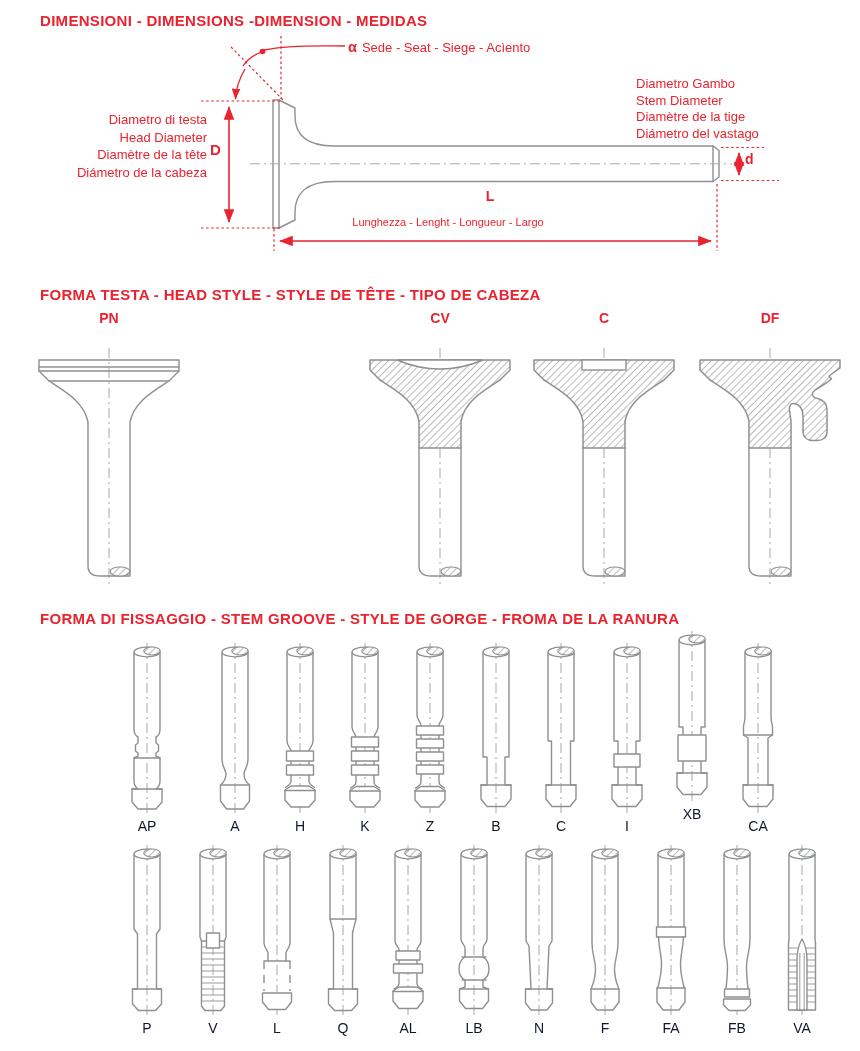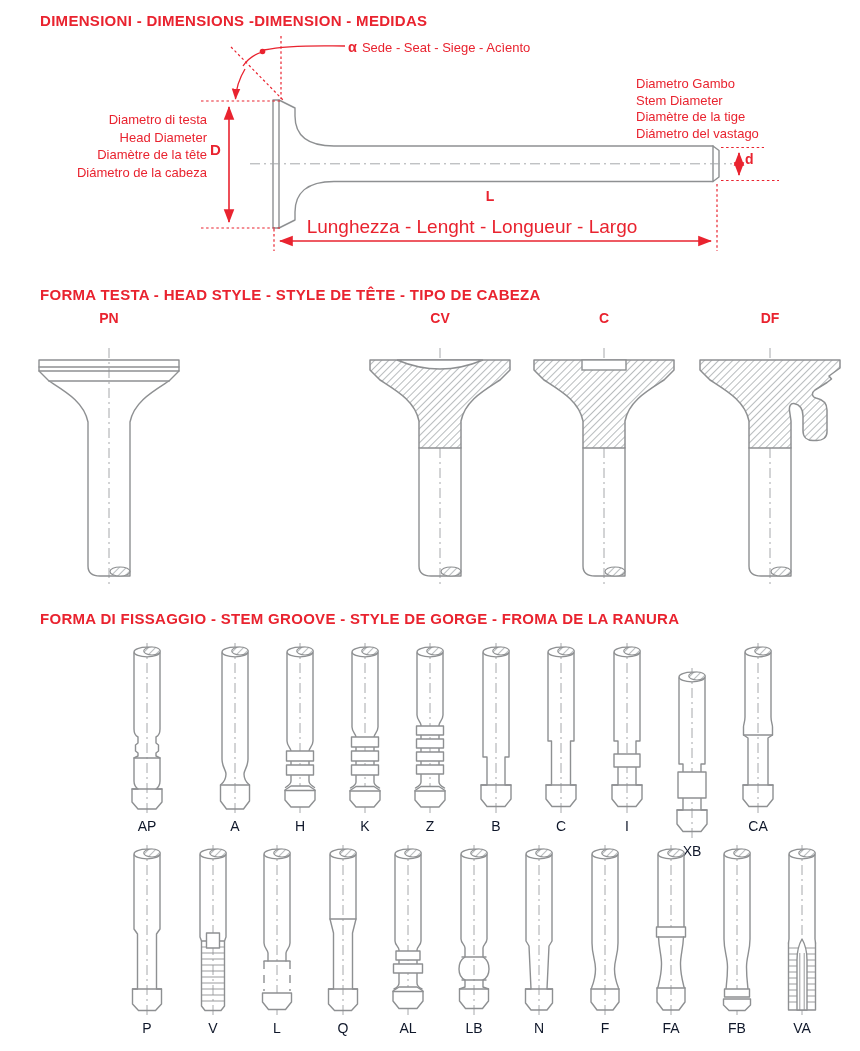--- a/index.html
+++ b/index.html
@@ -93,21 +93,21 @@
 
   <div class="abs lbl-block" style="left:636px;top:76px;width:200px;">
     <div>Diametro Gambo</div>
     <div>Stem Diameter</div>
     <div>Diamètre de la tige</div>
     <div>Diámetro del vastago</div>
   </div>
   <div class="abs dim-letter" style="left:745px;top:151px;font-size:14px">d</div>
 
   <div class="abs dim-letter" style="left:380px;top:188px;width:220px;text-align:center;font-size:14px">L</div>
-  <div class="abs rt" style="left:292px;top:216px;width:360px;text-align:center;font-size:19px">Lunghezza - Lenght - Longueur - Largo</div>
+  <div class="abs rt" style="left:268px;top:216px;width:360px;text-align:center;font-size:11px">Lunghezza - Lenght - Longueur - Largo</div>
 
   <div class="abs sec-title" style="left:40px;top:286px">FORMA TESTA - HEAD STYLE - STYLE DE TÊTE - TIPO DE CABEZA</div>
 
   <div class="hs-item" style="left:34px">
     <div class="hs-label">PN</div>
     <svg class="hs-svg" viewBox="0 0 150 240">
       <line class="clv" x1="75" y1="0" x2="75" y2="236"></line>
       <rect x="5" y="12" width="140" height="11" class="g"></rect>
       <line class="g" x1="5" y1="19" x2="145" y2="19"></line>
       <path class="g" d="M5,23 L15,33 H135 L145,23"></path>
@@ -235,21 +235,21 @@
   <div class="sg-item" style="left:599px;top:641px">
     <svg class="sg-svg" viewBox="0 0 56 176">
       <line class="clv" x1="28" y1="2" x2="28" y2="174"></line>
         <use href="#stop"></use>
       <path class="g" d="M15,12 V100 L19,100 V144 L13,144 V158 L19,165.5 H37 L43,158 V144 L37,144 V100 L41,100 V12"></path>
       <rect class="gw" x="15" y="113" width="26" height="13"></rect>
       <line class="g" x1="13" y1="144" x2="43" y2="144"></line>
     </svg>
     <div class="sg-label">I</div>
   </div>
-  <div class="sg-item" style="left:664px;top:666px">
+  <div class="sg-item" style="left:664px;top:629px">
     <svg class="sg-svg" viewBox="0 0 56 176">
       <line class="clv" x1="28" y1="2" x2="28" y2="174"></line>
         <use href="#stop"></use>
       <path class="g" d="M15,12 V98 L19,98 V144 L13,144 V158 L19,165.5 H37 L43,158 V144 L37,144 V98 L41,98 V12"></path>
       <rect class="gw" x="14" y="106" width="28" height="26"></rect>
       <line class="g" x1="13" y1="144" x2="43" y2="144"></line>
     </svg>
     <div class="sg-label">XB</div>
   </div>
   <div class="sg-item" style="left:730px;top:641px">

